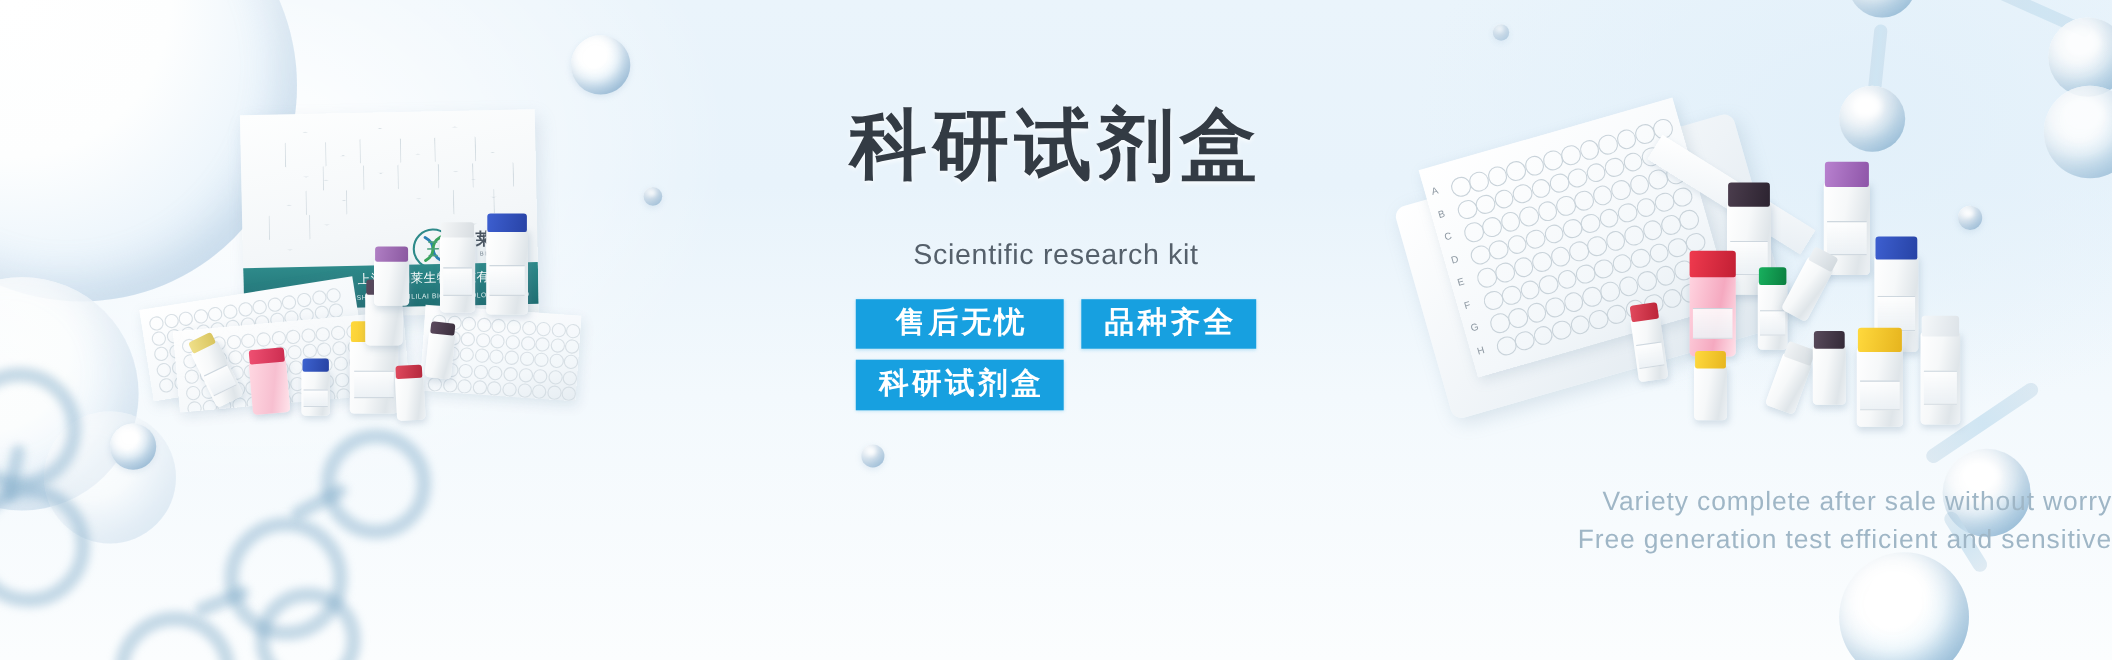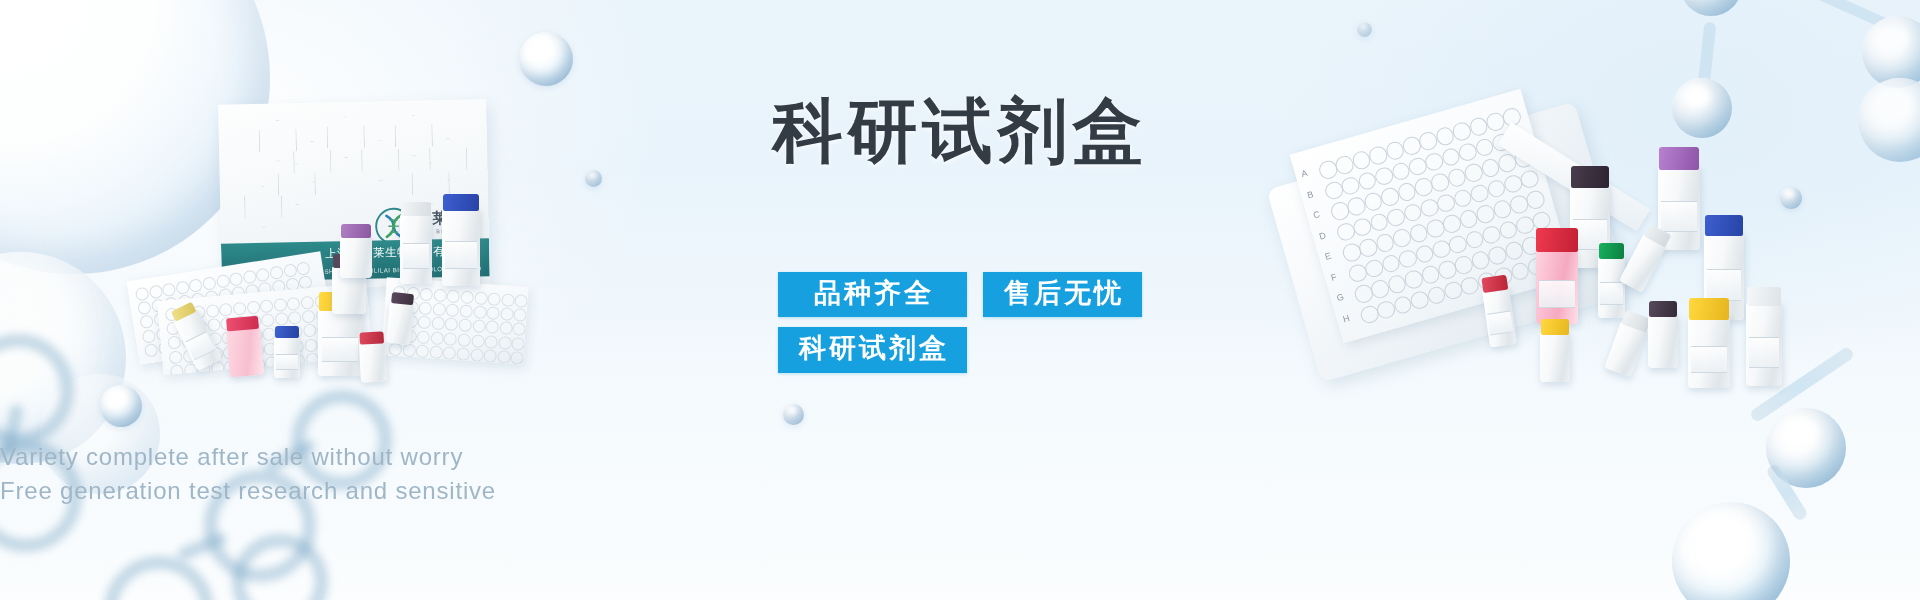--- a/index.html
+++ b/index.html
@@ -126,21 +126,21 @@
     background:#17a0e0;
     color:#ffffff;
     font-size:27px;font-weight:bold;letter-spacing:3px;
     padding:6px 18px 8px 21px;
     min-width:106px;text-align:center;
     box-shadow:0 1px 3px rgba(23,160,224,.28);
     line-height:1.16;
   }
 
   .tagline{
-    position:absolute;left:0;right:0;top:440px;text-align:left;
+    position:absolute;left:0;right:0;top:440px;text-align:right;
     color:#9fb6c6;font-size:24px;line-height:1.42;letter-spacing:.8px;font-weight:400;
   }
 </style>
 </head>
 <body>
 
 <div id="banner">
 
   <div class="bgwrap">
 
@@ -620,26 +620,27 @@
     <div class="vial" style="left:446px;top:206px;width:36px;height:84px;">
       <div class="cap" style="left:1px;right:1px;top:-15px;height:19px;background:linear-gradient(100deg,#f5f8fa,#dde3e8);"></div>
       <div class="lbl"></div>
     </div>
   </div>
 
   <div class="content">
 
     <div class="title">科研试剂盒</div>
 
+    <div class="subtitle">Scientific research kit</div>
 
     <div class="badges">
+      <div class="badge">售后无忧</div>
       <div class="badge">品种齐全</div>
-      <div class="badge">售后无忧</div>
       <div class="badge">科研试剂盒</div>
     </div>
 
     <div class="tagline">
       <div>Variety complete after sale without worry</div>
-      <div>Free generation test research and sensitive</div>
+      <div>Free generation test efficient and sensitive</div>
     </div>
 
   </div>
 </div>
 
 </body></html>

